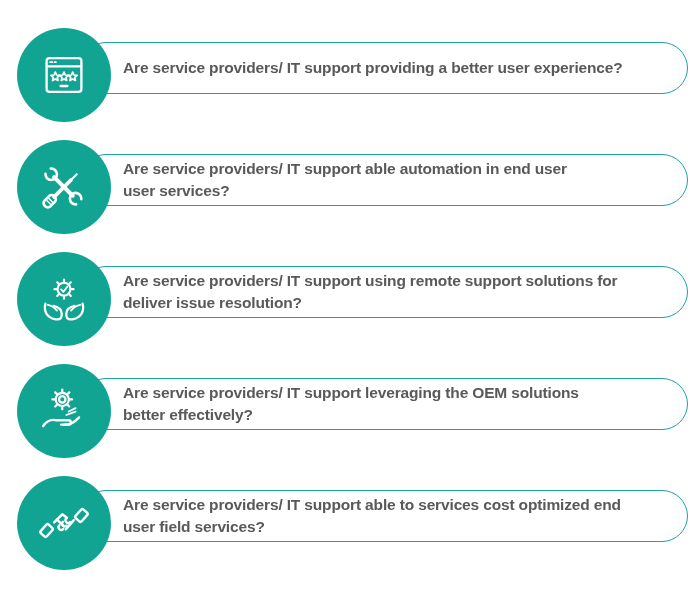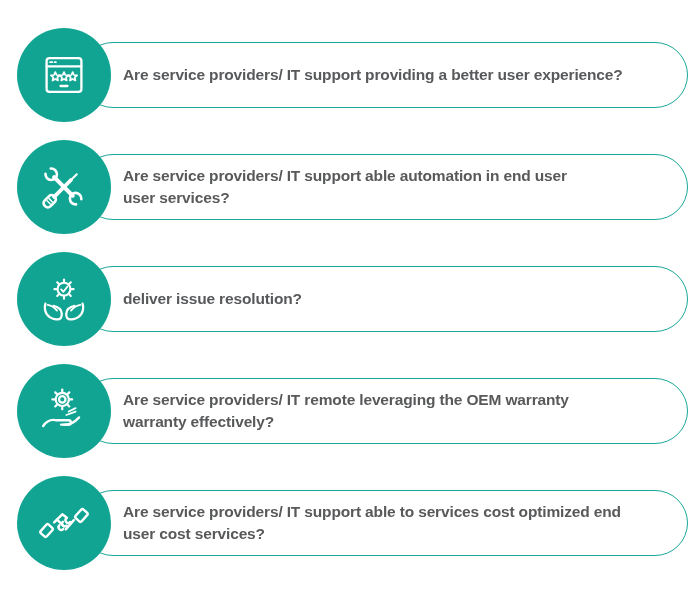--- a/index.html
+++ b/index.html
@@ -3,21 +3,21 @@
 <meta charset="utf-8">
 <style>
   html,body{margin:0;padding:0;background:#fff;}
   .canvas{
     position:relative;width:700px;height:593px;background:var(--bg,#fff);
     font-family:"Liberation Sans","DejaVu Sans",sans-serif;overflow:hidden;
     padding-top:28px;box-sizing:border-box;
   }
   .row{position:relative;height:94px;margin-bottom:18px;}
   .pill{
-    position:absolute;left:80px;top:14px;width:608px;height:66px;
+    position:absolute;left:80px;top:14px;width:608px;height:52px;
     border:1.6px solid var(--pill,#1aa79a);border-radius:34px;
     box-sizing:border-box;display:flex;align-items:center;
     padding-left:42px;padding-right:36px;background:#fff;
   }
   .circle{
     position:absolute;left:17px;top:0;width:94px;height:94px;border-radius:50%;
     background:var(--teal,#12a492);z-index:2;display:flex;align-items:center;justify-content:center;
   }
   .circle svg{width:58px;height:58px;display:block;}
   .qtext{
@@ -91,58 +91,59 @@
         </g>
         <path d="M33,67 L62,38" stroke-width="6.5"></path>
         <path d="M62,38 L72,28" stroke-width="3.5"></path>
       </svg>
     </div>
   </div>
 
   <div class="row">
     <div class="pill">
       <div class="qtext">
+        <div class="qline">Are service providers/ IT support using remote support solutions for</div>
         <div class="qline">deliver issue resolution?</div>
       </div>
     </div>
     <div class="circle">
       <svg class="ic" viewBox="0 0 100 100" stroke-width="4">
         <use href="#gear8" transform="translate(50,33) scale(0.92)"></use>
         <path d="M45,33.5 L49,37.5 L56,28.5" stroke-width="3.2"></path>
         <path d="M18,58 C14,72 22,83 36,85 C44,86 47,82 46,75 C46,69 40,64 32,62"></path>
         <path d="M22,60 C28,61 34,65 38,70" stroke-width="3"></path>
         <path d="M82,58 C86,72 78,83 64,85 C56,86 53,82 54,75 C54,69 60,64 68,62"></path>
         <path d="M78,60 C72,61 66,65 62,70" stroke-width="3"></path>
       </svg>
     </div>
   </div>
 
   <div class="row">
     <div class="pill">
       <div class="qtext">
-        <div class="qline">Are service providers/ IT remote leveraging the OEM warranty</div>
-        <div class="qline">warranty effectively?</div>
+        <div class="qline">Are service providers/ IT support leveraging the OEM solutions</div>
+        <div class="qline">better effectively?</div>
       </div>
     </div>
     <div class="circle">
       <svg class="ic" viewBox="0 0 100 100" stroke-width="4">
         <use href="#gear8" transform="translate(47,30) scale(0.95)"></use>
         <circle cx="47" cy="30" r="5.5"></circle>
         <path d="M58,51 L70,45 M54,57 L70,51" stroke-width="3"></path>
         <path d="M14,76 C20,67 28,64 37,66 L58,66 A3.8,3.8 0 0 1 58,73.6 L45,73.6"></path>
         <path d="M50,73.6 C60,74 68,70 76,61"></path>
       </svg>
     </div>
   </div>
 
   <div class="row">
     <div class="pill">
       <div class="qtext">
         <div class="qline">Are service providers/ IT support able to services cost optimized end</div>
-        <div class="qline">user cost services?</div>
+        <div class="qline">user field services?</div>
       </div>
     </div>
     <div class="circle">
       <svg class="ic" viewBox="0 0 100 100" stroke-width="4.2">
         <rect x="-7" y="-10" width="14" height="20" rx="3" transform="translate(20,63) rotate(42)"></rect>
         <rect x="-7" y="-10" width="14" height="20" rx="3" transform="translate(80,37) rotate(42)"></rect>
         <path d="M33,49 L47,35 L55,41"></path>
         <path d="M67,45 L53,61"></path>
         <path d="M38,44 L50,56"></path>
         <path d="M42,54 a4.5,4.5 0 0 0 6.5,6.5"></path>

